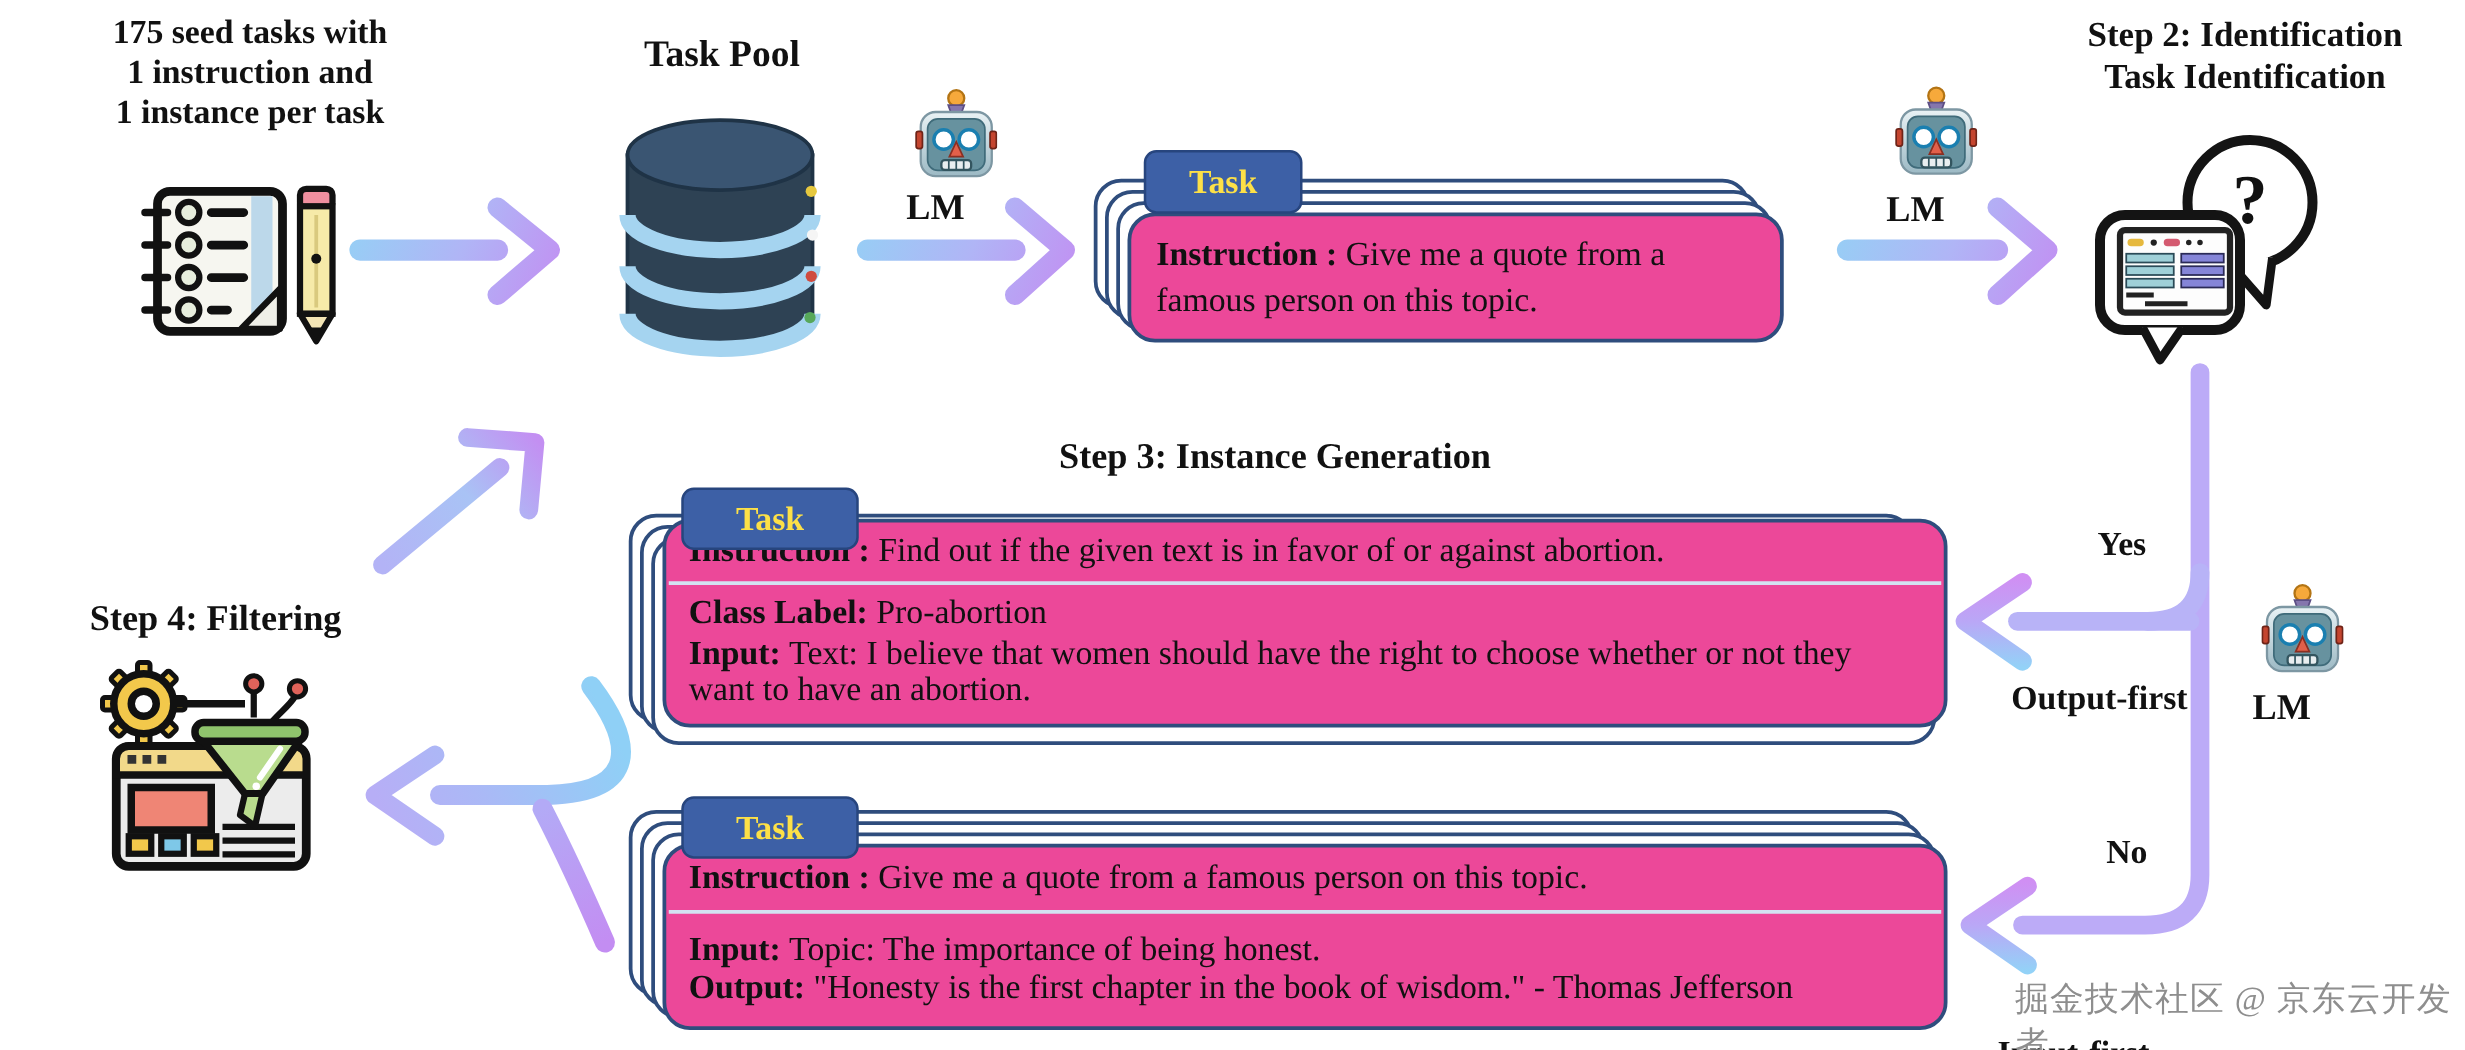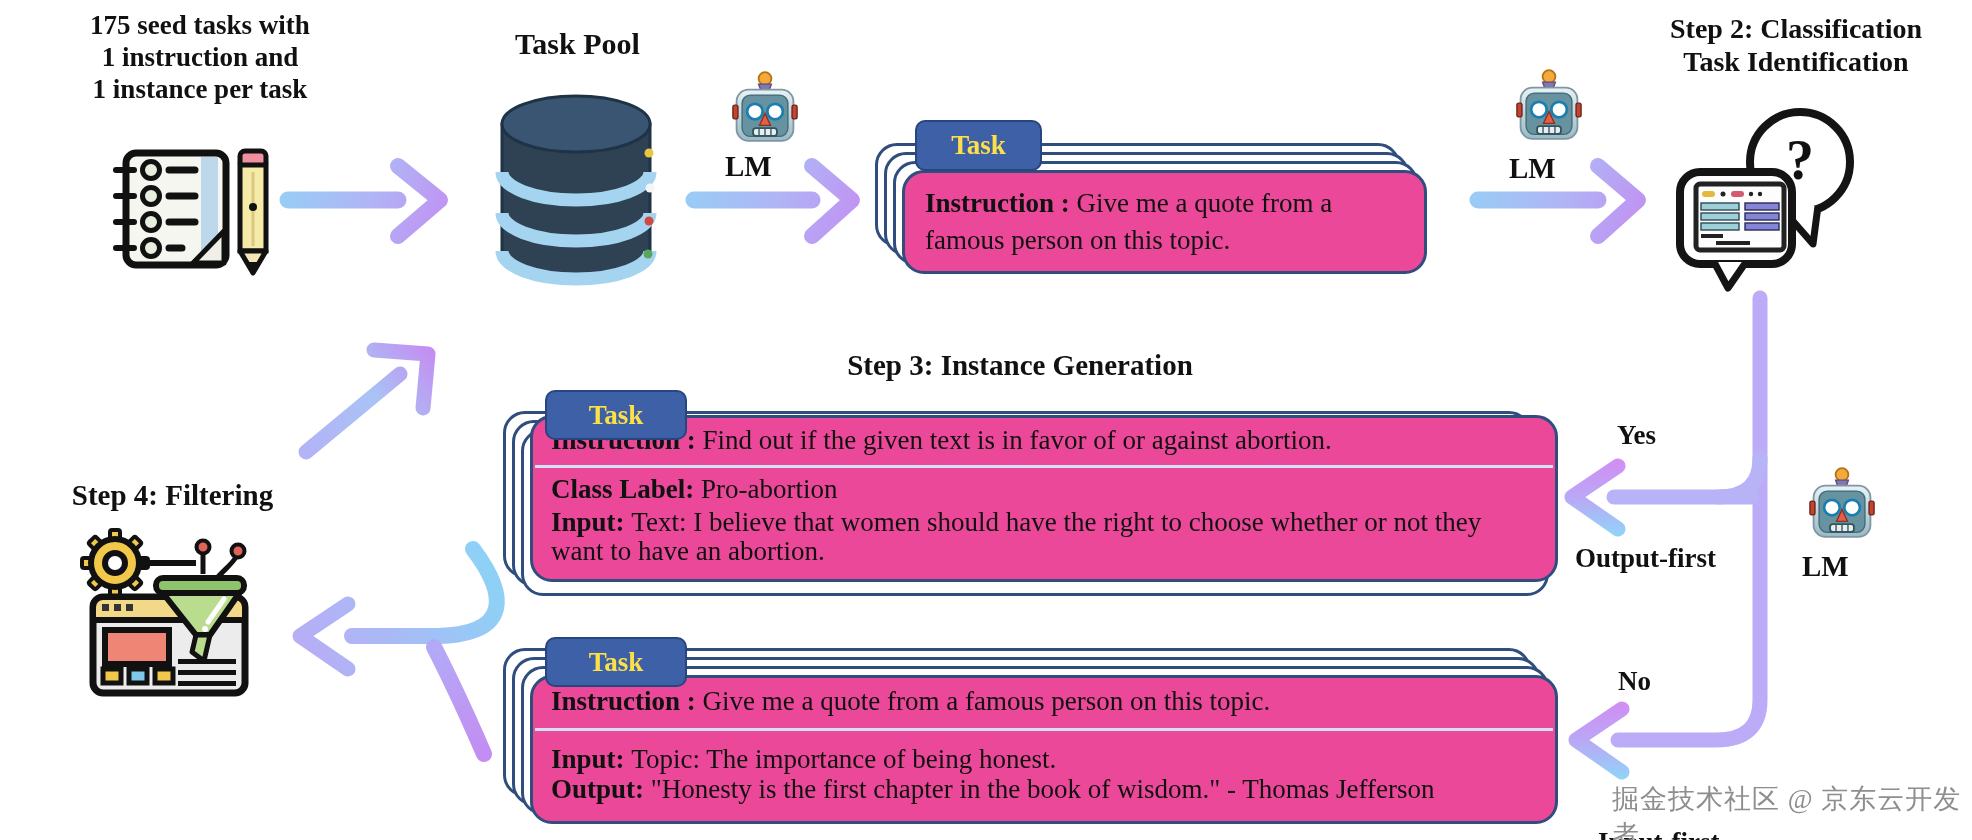--- a/index.html
+++ b/index.html
@@ -2,21 +2,21 @@
 <html><head>
 <meta charset="utf-8">
 <style>
   html,body{margin:0;padding:0;background:#fff;}
   #stage{position:relative;width:1972px;height:840px;background:#fff;overflow:hidden;
          font-family:"Liberation Serif","DejaVu Serif",serif;color:#111;}
   #art{position:absolute;left:0;top:0;z-index:0;}
   .txt{position:absolute;z-index:4;}
   .title{font-weight:bold;text-align:center;line-height:1.18;}
   .lm{font-weight:bold;text-align:left;font-size:29px;}
-  .branch{font-weight:bold;text-align:left;font-size:27px;}
+  .branch{font-weight:bold;text-align:right;font-size:27px;}
   
   .ghost{position:absolute;border:3px solid #2f4d7d;border-radius:22px;background:#fff;}
   .card{position:absolute;border:3px solid #2f4d7d;border-radius:22px;background:#ec4899;z-index:3;}
   .tab{position:absolute;z-index:5;background:#3d60a6;border:2px solid #27457e;border-radius:10px;
        color:#fde047;font-weight:bold;font-size:27px;text-align:center;}
   .row{position:absolute;font-size:27px;line-height:29px;white-space:normal;}
   .row b{font-weight:bold;}
   .divider{position:absolute;left:2px;right:2px;height:3px;background:#d3e2f2;}
   .qmark{font-weight:bold;font-size:56px;text-align:center;z-index:4;}
   .watermark{color:#8e8e8e;font-size:27px;letter-spacing:1px;z-index:6;
@@ -229,21 +229,21 @@
   </div>
 
   <div class="txt title" style="left:460px;top:26px;width:235px;font-size:30px;">Task Pool</div>
 
   <div class="txt lm" style="left:725px;top:150px;width:80px;">LM</div>
 
 
   <div class="txt lm" style="left:1509px;top:152px;width:80px;">LM</div>
 
   <div class="txt title" style="left:1620px;top:12px;width:352px;font-size:28px;">
-    <div>Step 2: Classification</div>
+    <div>Step 2: Identification</div>
     <div>Task Identification</div>
   </div>
 
   <div class="txt qmark" style="left:1770px;top:128px;width:60px;">?</div>
 
   <div class="ghost" style="left:875px;top:143px;width:519px;height:98px;"></div>
   <div class="ghost" style="left:884px;top:152px;width:519px;height:98px;z-index:2;"></div>
   <div class="ghost" style="left:893px;top:161px;width:519px;height:98px;z-index:2;"></div>
   <div class="card" style="left:902px;top:170px;width:519px;height:98px;">
     <div class="row" style="left:20px;top:12px;width:472px;line-height:37px;">

